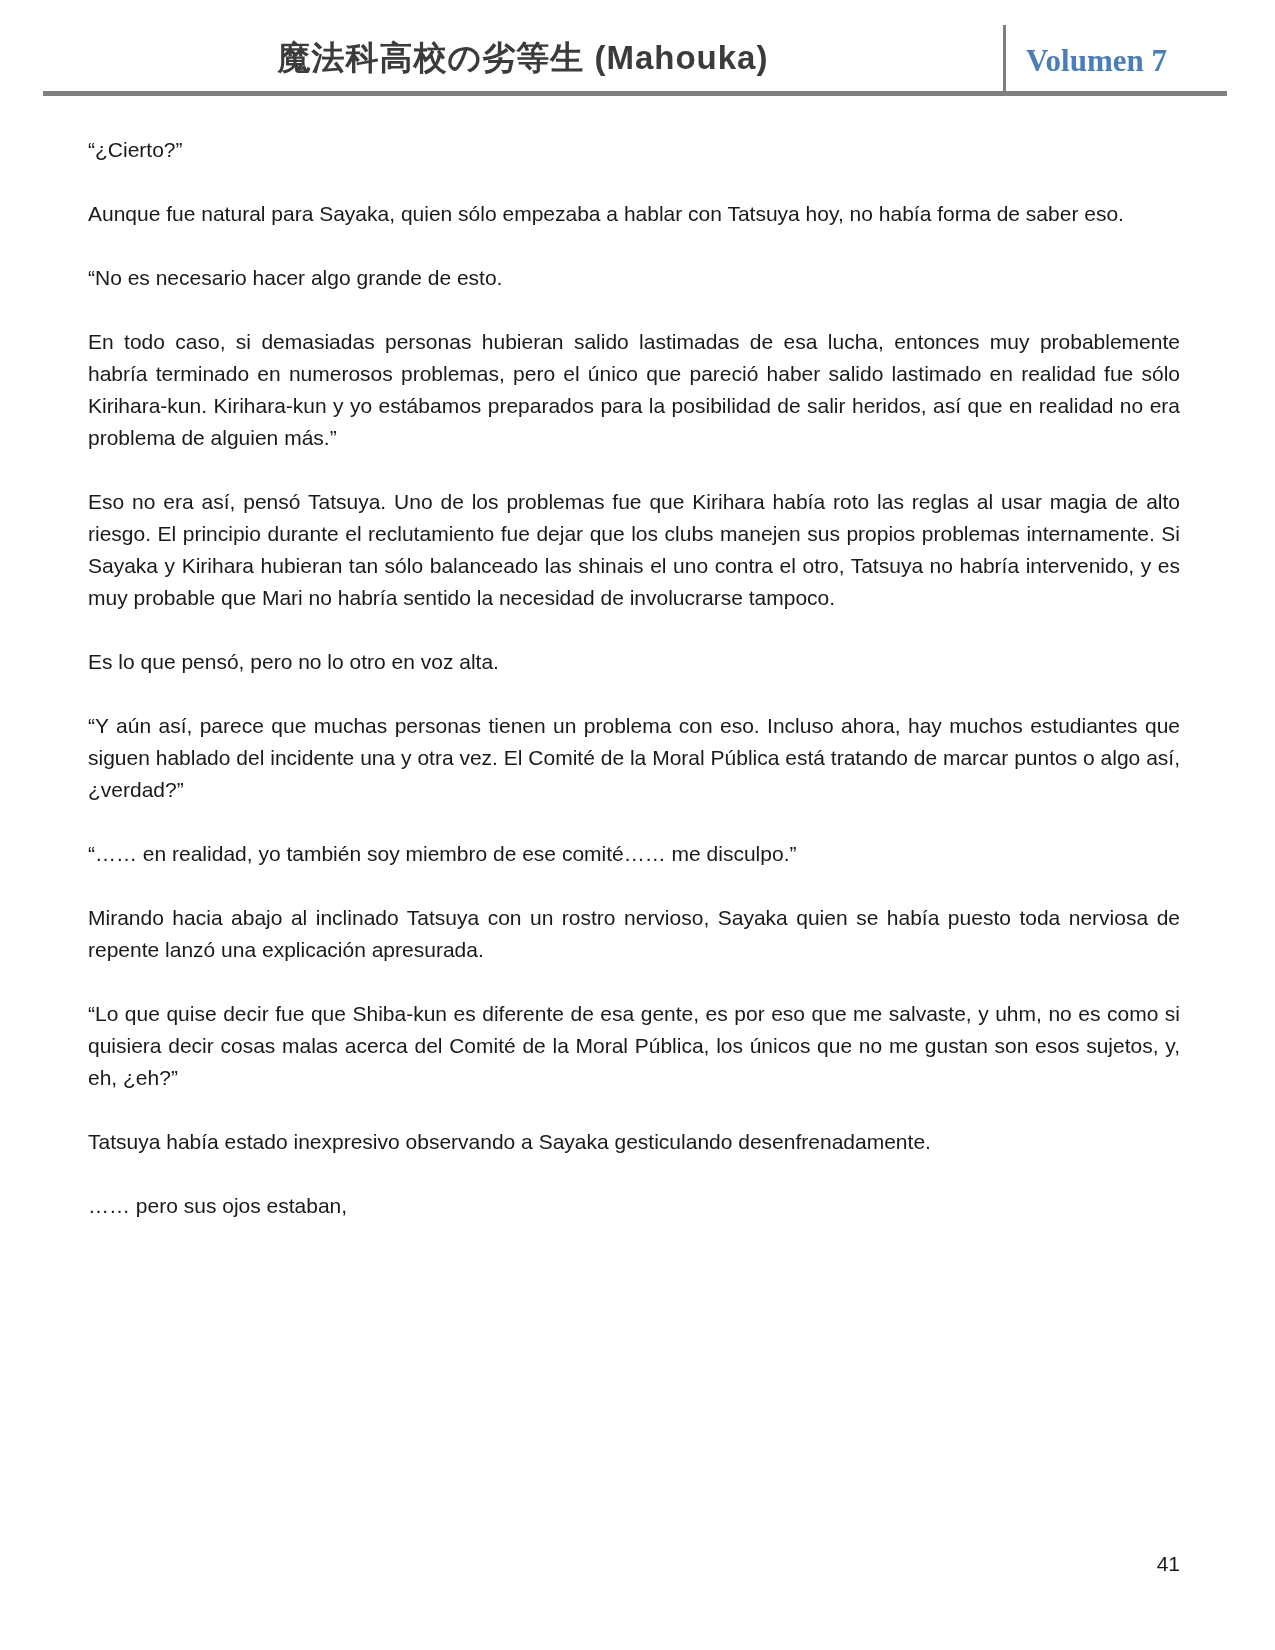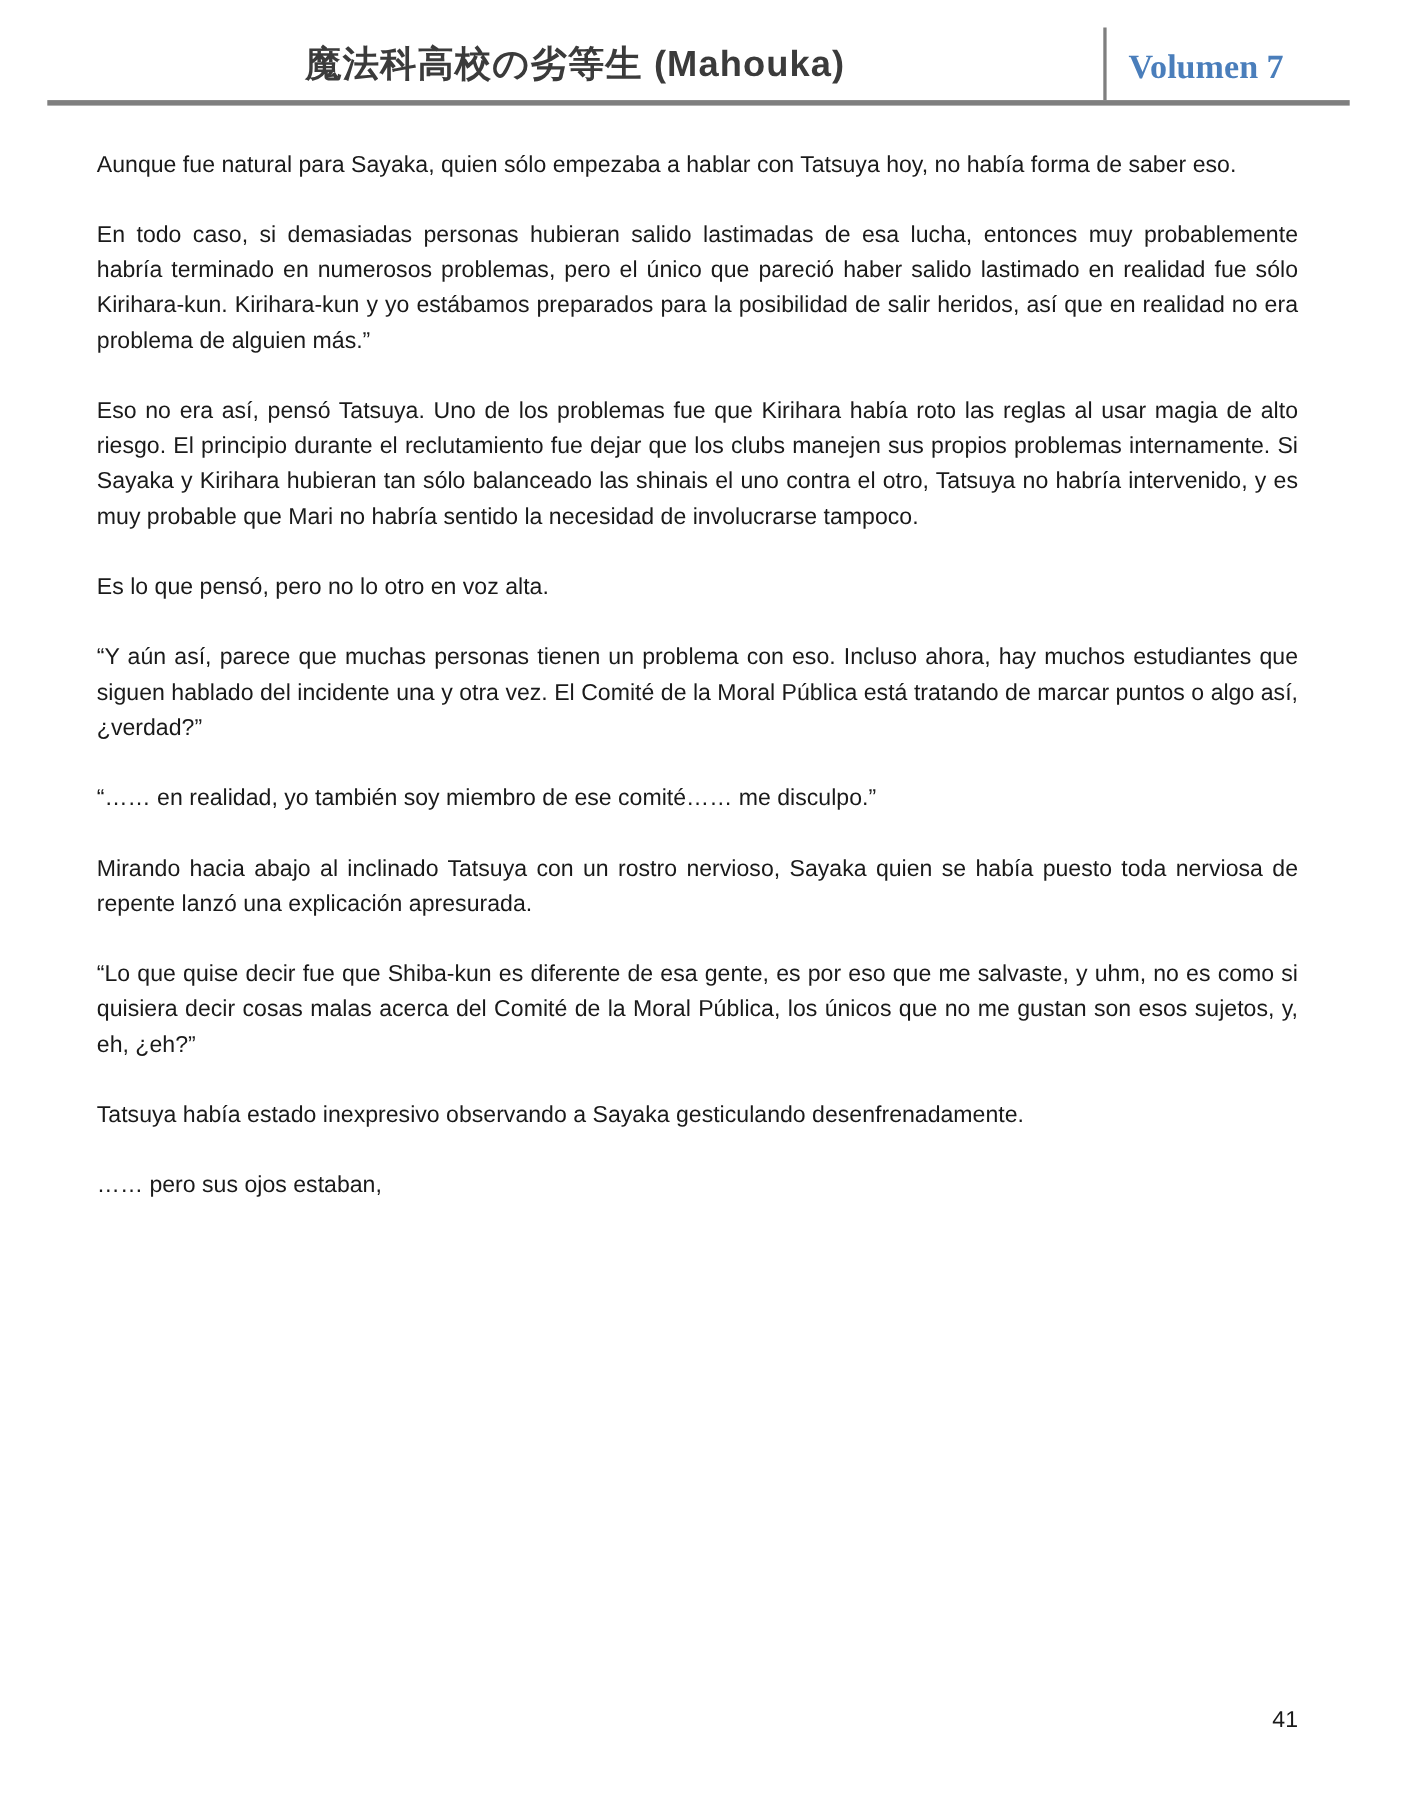--- a/index.html
+++ b/index.html
@@ -79,21 +79,23 @@
 
 <div class="page">
 
   <div class="header">
     <div class="header-title-cell">魔法科高校の劣等生 (Mahouka)</div>
     <div class="header-divider"></div>
     <div class="header-volume-cell">Volumen 7</div>
   </div>
 
   <div class="page-body">
+      <p>“¿Cierto?”</p>
       <p>Aunque fue natural para Sayaka, quien sólo empezaba a hablar con Tatsuya hoy, no había forma de saber eso.</p>
+      <p>“No es necesario hacer algo grande de esto.</p>
       <p>En todo caso, si demasiadas personas hubieran salido lastimadas de esa lucha, entonces muy probablemente habría terminado en numerosos problemas, pero el único que pareció haber salido lastimado en realidad fue sólo Kirihara-kun. Kirihara-kun y yo estábamos preparados para la posibilidad de salir heridos, así que en realidad no era problema de alguien más.”</p>
       <p>Eso no era así, pensó Tatsuya. Uno de los problemas fue que Kirihara había roto las reglas al usar magia de alto riesgo. El principio durante el reclutamiento fue dejar que los clubs manejen sus propios problemas internamente. Si Sayaka y Kirihara hubieran tan sólo balanceado las shinais el uno contra el otro, Tatsuya no habría intervenido, y es muy probable que Mari no habría sentido la necesidad de involucrarse tampoco.</p>
       <p>Es lo que pensó, pero no lo otro en voz alta.</p>
       <p>“Y aún así, parece que muchas personas tienen un problema con eso. Incluso ahora, hay muchos estudiantes que siguen hablado del incidente una y otra vez. El Comité de la Moral Pública está tratando de marcar puntos o algo así, ¿verdad?”</p>
       <p>“…… en realidad, yo también soy miembro de ese comité…… me disculpo.”</p>
       <p>Mirando hacia abajo al inclinado Tatsuya con un rostro nervioso, Sayaka quien se había puesto toda nerviosa de repente lanzó una explicación apresurada.</p>
       <p>“Lo que quise decir fue que Shiba-kun es diferente de esa gente, es por eso que me salvaste, y uhm, no es como si quisiera decir cosas malas acerca del Comité de la Moral Pública, los únicos que no me gustan son esos sujetos, y, eh, ¿eh?”</p>
       <p>Tatsuya había estado inexpresivo observando a Sayaka gesticulando desenfrenadamente.</p>
       <p>…… pero sus ojos estaban,</p>
     </div>

